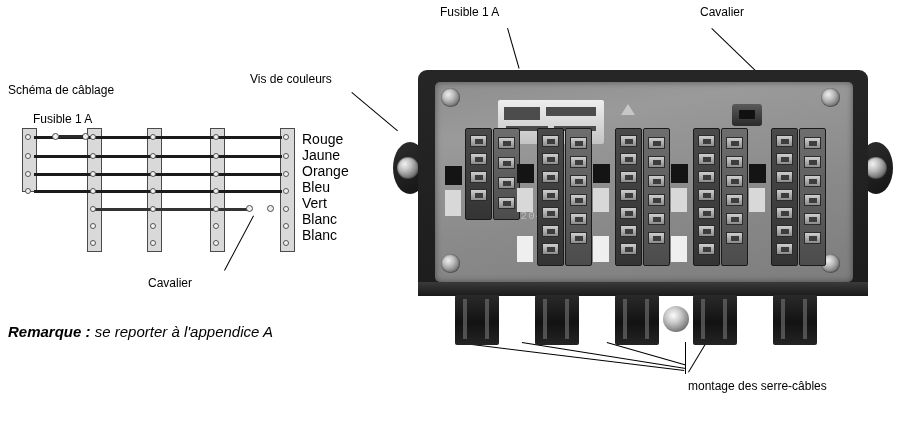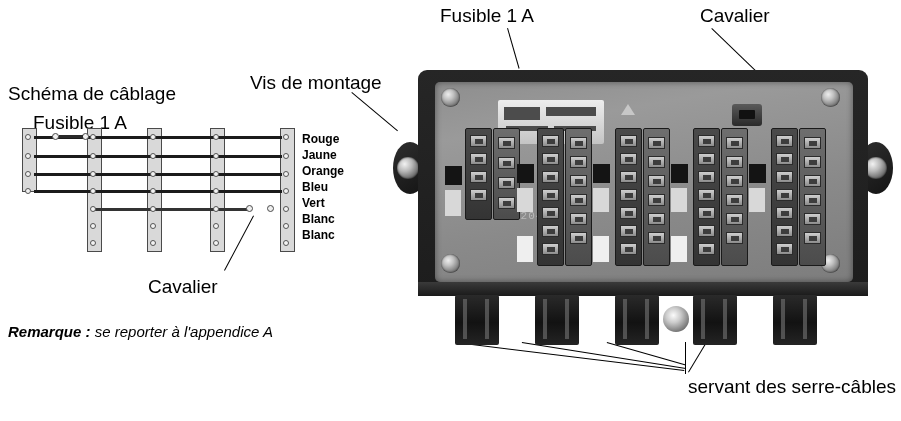--- a/index.html
+++ b/index.html
@@ -1,20 +1,20 @@
 <!DOCTYPE html>
 <html><head>
 <meta charset="utf-8">
 <style>
   html,body{margin:0;padding:0;background:#fff;}
   body{width:901px;height:421px;position:relative;overflow:hidden;
        font-family:"Liberation Sans",sans-serif;color:#000;}
 
   .lbl{position:absolute;white-space:nowrap;font-size:15.5px;line-height:1.18;color:#000;}
-  .lbl.big{font-size:19px;}
+  .lbl.big{font-size:12px;}
 
   
   #schematic{position:absolute;left:14px;top:128px;width:290px;height:128px;}
 
   .vstrip{position:absolute;top:0;width:13px;background:#d9d9d9;
           border-left:1.5px solid #4a4a4a;border-right:1.5px solid #4a4a4a;}
   .vstrip.short{height:62px;border-top:1.5px solid #4a4a4a;border-bottom:1.5px solid #4a4a4a;}
   .vstrip.tall{height:122px;border-top:1.5px solid #4a4a4a;border-bottom:1.5px solid #4a4a4a;}
 
   .post{position:absolute;left:3px;width:6px;height:6px;border-radius:50%;
@@ -24,21 +24,21 @@
   .wire.thin{height:2.6px;background:#333;}
 
   .jnode{position:absolute;width:7px;height:7px;border-radius:50%;
          background:#efefef;border:1.4px solid #4a4a4a;box-sizing:border-box;}
 
   .fuse-seg{position:absolute;height:2.6px;background:#2a2a2a;}
 
   .leader{position:absolute;background:#000;transform-origin:0 0;height:1.3px;}
 
   
-  #colorlist{position:absolute;left:302px;top:131px;font-size:12px;line-height:16px;font-weight:bold;}
+  #colorlist{position:absolute;left:302px;top:131px;font-size:14px;line-height:16px;}
   #colorlist div{white-space:nowrap;}
 
   
   #note{position:absolute;left:8px;top:322px;font-size:15px;font-style:italic;line-height:20px;}
   #note b{font-weight:bold;}
 
   
   #photo{position:absolute;left:393px;top:60px;width:500px;height:285px;}
 
   .ear{position:absolute;width:34px;height:52px;border-radius:50%;
@@ -180,25 +180,25 @@
 <div id="note">
   <div><b>Remarque :</b><span> se reporter à l'appendice A</span></div>
 </div>
 
 <div class="lbl big" style="left:440px;top:5px;">Fusible 1 A</div>
 <div class="leader" style="left:508px;top:28px;width:42px;transform:rotate(74deg);"></div>
 
 <div class="lbl big" style="left:700px;top:5px;">Cavalier</div>
 <div class="leader" style="left:712px;top:28px;width:62px;transform:rotate(44deg);"></div>
 
-<div class="lbl big" style="left:250px;top:72px;">Vis de montage</div>
+<div class="lbl big" style="left:250px;top:72px;">Vis de couleurs</div>
 <div class="leader" style="left:352px;top:92px;width:60px;transform:rotate(40deg);"></div>
 
 <div class="lbl big" style="left:688px;top:376px;line-height:21px;">
-  <div>servant des serre-câbles</div>
+  <div>montage des serre-câbles</div>
 </div>
 <div class="leader" style="left:456px;top:342px;width:230px;transform:rotate(7deg);"></div>
 <div class="leader" style="left:522px;top:342px;width:166px;transform:rotate(9deg);"></div>
 <div class="leader" style="left:607px;top:342px;width:82px;transform:rotate(16deg);"></div>
 <div class="leader" style="left:686px;top:342px;width:32px;transform:rotate(90deg);"></div>
 <div class="leader" style="left:688px;top:372px;width:64px;transform:rotate(-59deg);"></div>
 
 <div id="photo">
 
   <div class="ear" style="left:0px;top:82px;"></div>

